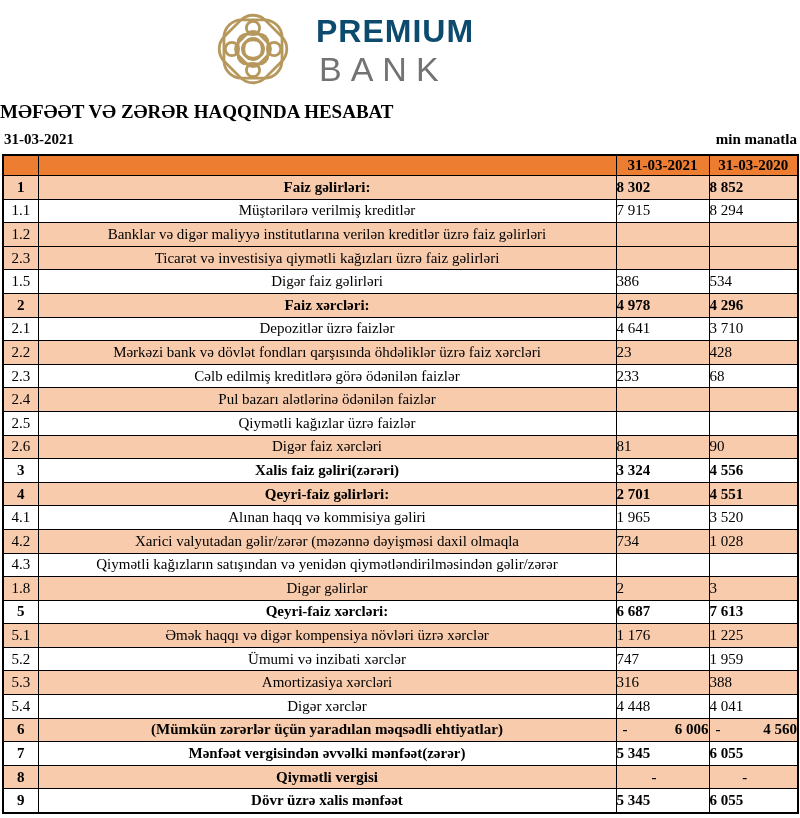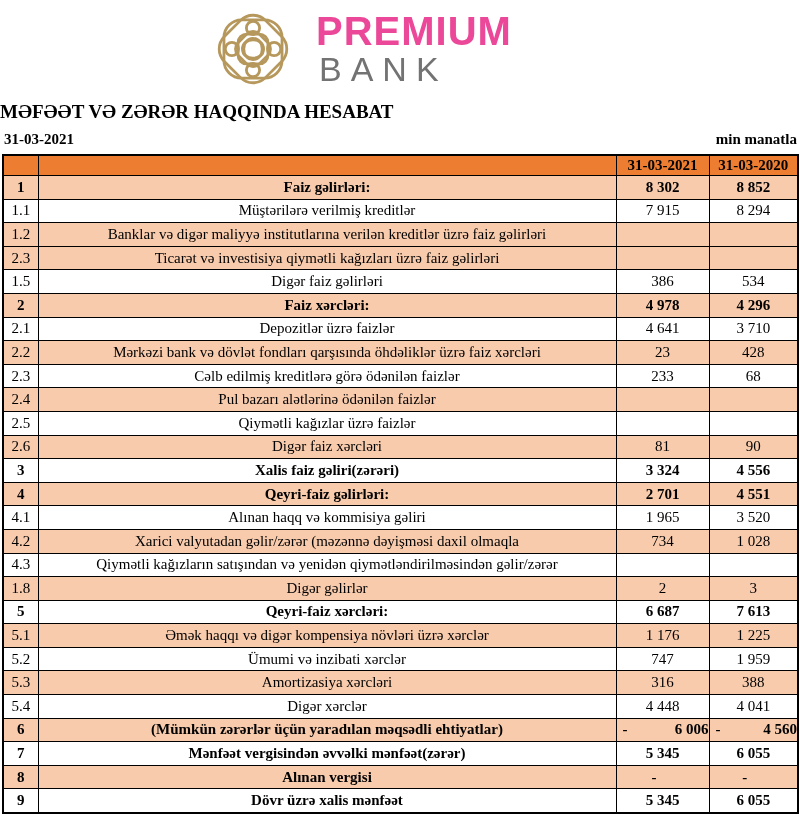--- a/index.html
+++ b/index.html
@@ -9,22 +9,22 @@
     background:#ffffff;
     font-family:"Liberation Serif", serif;
     color:#000;
     overflow:hidden;
   }
   
   .logo-emblem{position:absolute;left:205px;top:5px;width:96px;height:88px;}
   .brand{position:absolute;left:316px;top:8px;}
   .brand-top{
     font-family:"Liberation Sans", sans-serif;
-    font-weight:800;font-size:40px;line-height:46px;
-    letter-spacing:1px;color:#ec4899;
+    font-weight:800;font-size:32px;line-height:46px;
+    letter-spacing:1px;color:#0c4a6e;
   }
   .brand-bottom{
     font-family:"Liberation Sans", sans-serif;
     font-weight:500;font-size:34px;line-height:30px;
     letter-spacing:9px;color:#737373;margin-left:3px;
   }
   
   .report-title{
     position:absolute;left:0;top:101px;width:100%;
     font-weight:bold;font-size:19px;
@@ -53,21 +53,21 @@
   table.report{border:2px solid #000;}
   thead th{
     background:var(--orange,#ED7D31);
     height:19px;font-weight:bold;text-align:center;font-size:15px;
   }
   tbody td{height:22.6px;}
   tbody tr.shaded td{background:var(--peach,#F8CBAD);}
   tbody tr.bold td{font-weight:bold;}
   td.num{text-align:center;}
   td.label{text-align:center;padding-left:4px;padding-right:2px;}
-  td.val{text-align:center;padding-right:17px;}
+  td.val{text-align:left;padding-right:17px;}
   td.val.dash{text-align:center;padding-right:17px;}
   td.val.neg{padding-left:6px;}
   td.val.neg .cellwrap{display:flex;justify-content:space-between;align-items:center;}
 </style>
 </head>
 <body>
 
 <div class="page">
 
   <svg class="logo-emblem" viewBox="0 0 100 100" fill="none">
@@ -268,21 +268,21 @@
           </td>
         </tr>
         <tr class=" bold">
           <td class="num">7</td>
           <td class="label">Mənfəət vergisindən əvvəlki mənfəət(zərər)</td>
           <td class="val">5 345</td>
           <td class="val">6 055</td>
         </tr>
         <tr class="shaded bold">
           <td class="num">8</td>
-          <td class="label">Alınan vergisi</td>
+          <td class="label">Qiymətli vergisi</td>
           <td class="val dash">-</td>
           <td class="val dash">-</td>
         </tr>
         <tr class=" bold">
           <td class="num">9</td>
           <td class="label">Dövr üzrə xalis mənfəət</td>
           <td class="val">5 345</td>
           <td class="val">6 055</td>
         </tr>
       </tbody>

